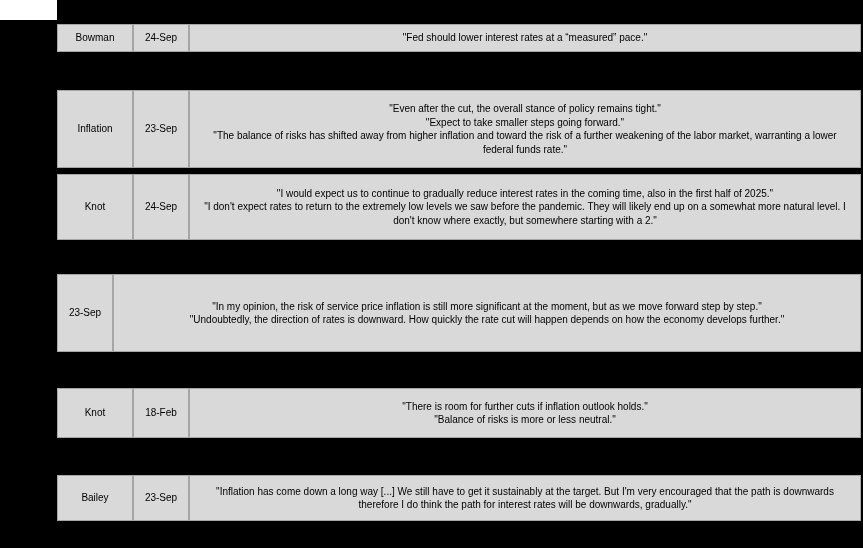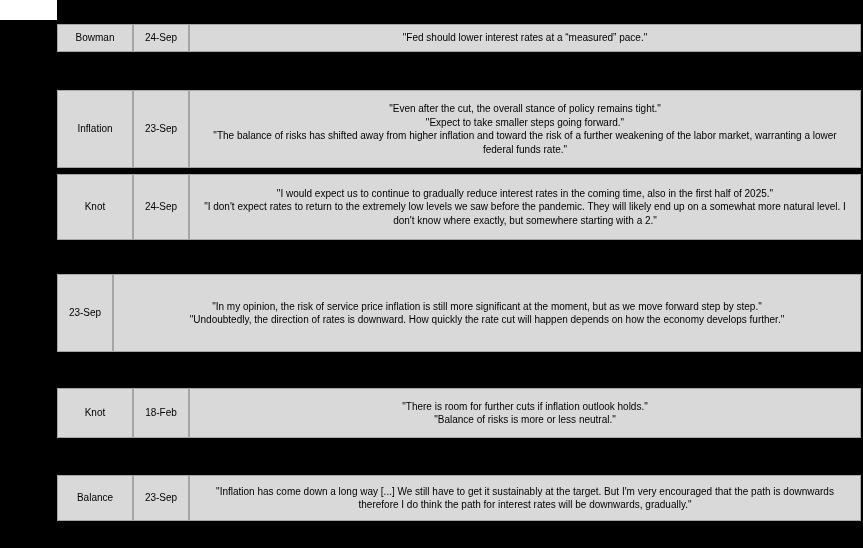--- a/index.html
+++ b/index.html
@@ -125,21 +125,21 @@
         <div class="cell cell-date">18-Feb</div>
         <div class="cell cell-quote">
           <div>
             <span class="quote-line">"There is room for further cuts if inflation outlook holds."</span>
             <span class="quote-line">"Balance of risks is more or less neutral."</span>
           </div>
         </div>
       </div>
       <div class="spacer" style="height: 35px;"></div>
       <div class="row" style="height: 46px;">
-        <div class="cell cell-speaker">Balance</div>
+        <div class="cell cell-speaker">Bailey</div>
         <div class="cell cell-date">23-Sep</div>
         <div class="cell cell-quote">
           <div>
             <span class="quote-line">"Inflation has come down a long way [...] We still have to get it sustainably at the target. But I'm very encouraged that the path is downwards therefore I do think the path for interest rates will be downwards, gradually."</span>
           </div>
         </div>
       </div>
     </div>
 </div>
 

